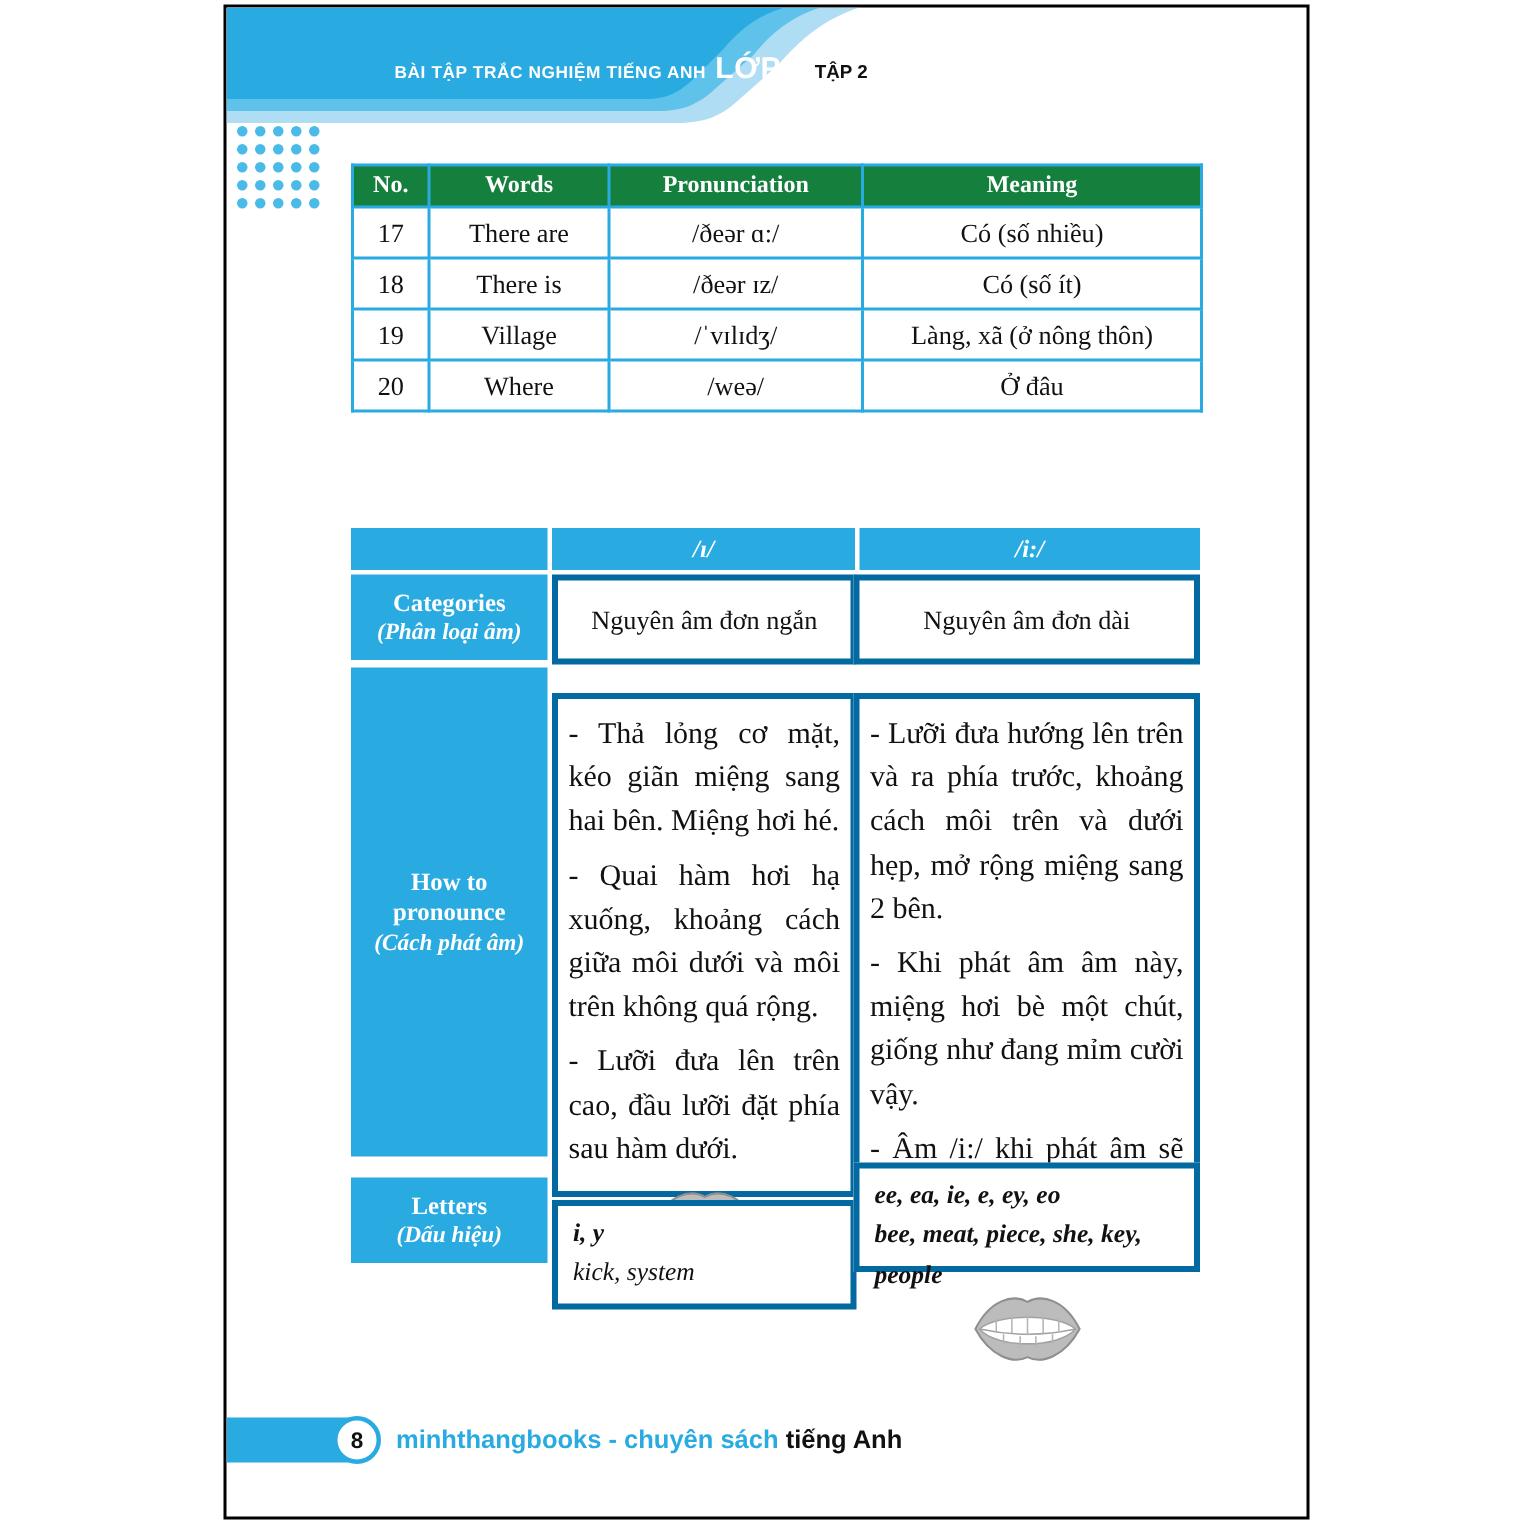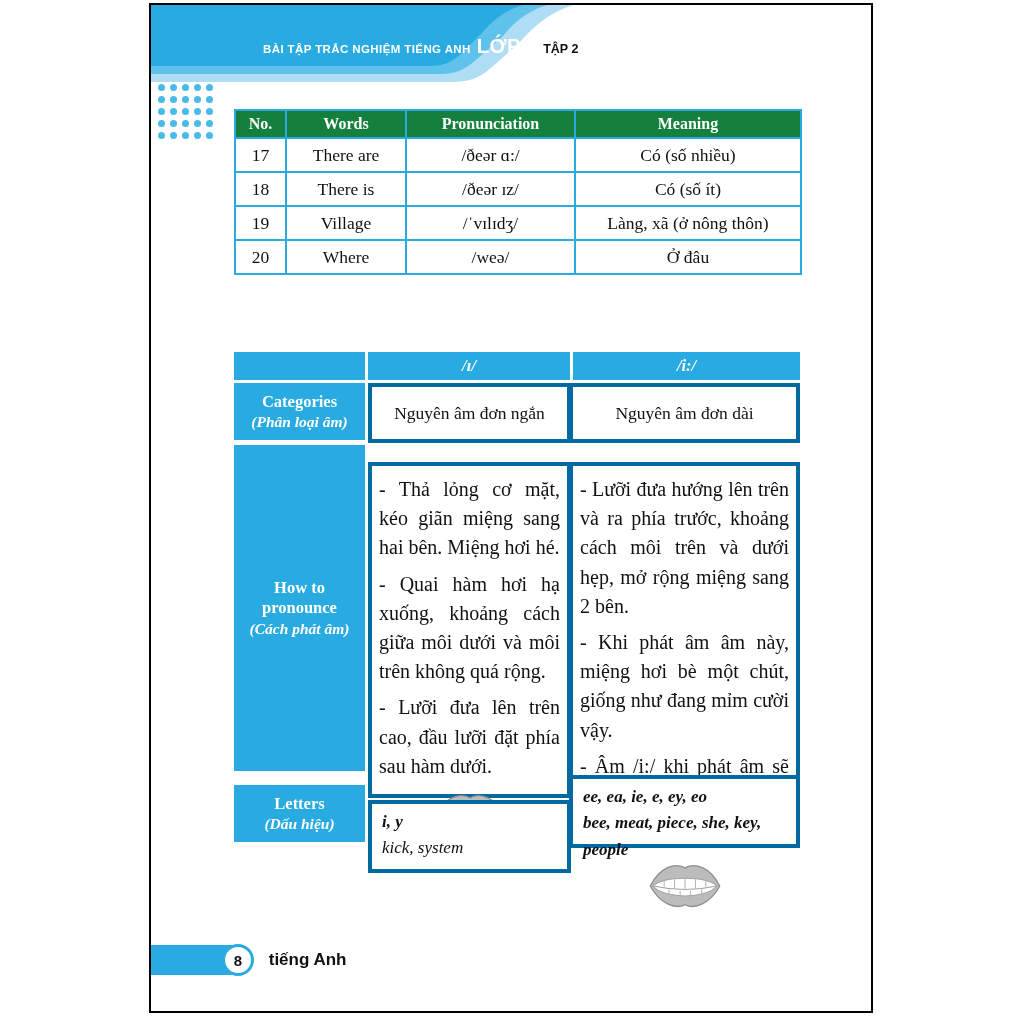--- a/index.html
+++ b/index.html
@@ -210,16 +210,17 @@
       <div class="let1">ee, ea, ie, e, ey, eo</div>
       <div class="let2b">bee, meat, piece, she, key, people</div>
     </div>
   </div>
 
   <div class="footer-bar"></div>
   <div class="page-circle">
     <span>8</span>
   </div>
   <div class="footer-text">
+    <span class="brand">minhthangbooks - chuyên sách</span>
     <span class="brand2"> tiếng Anh</span>
   </div>
 
 </div>
 
 </body></html>

